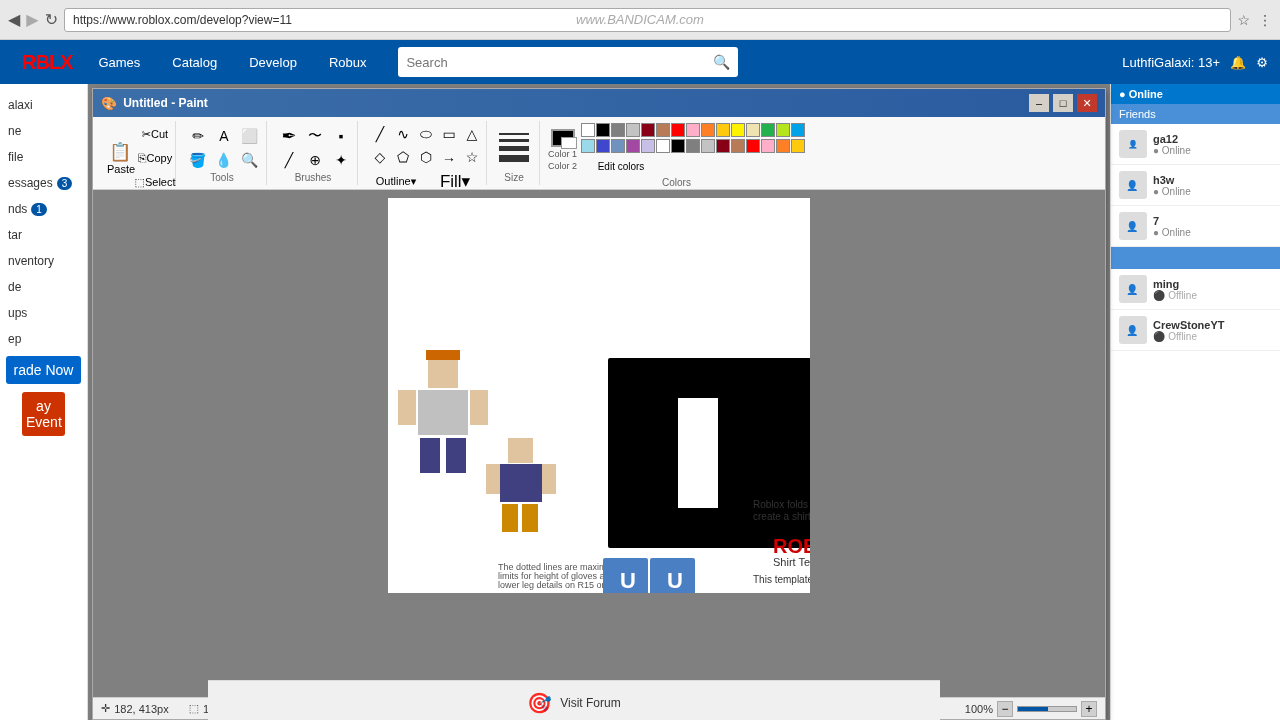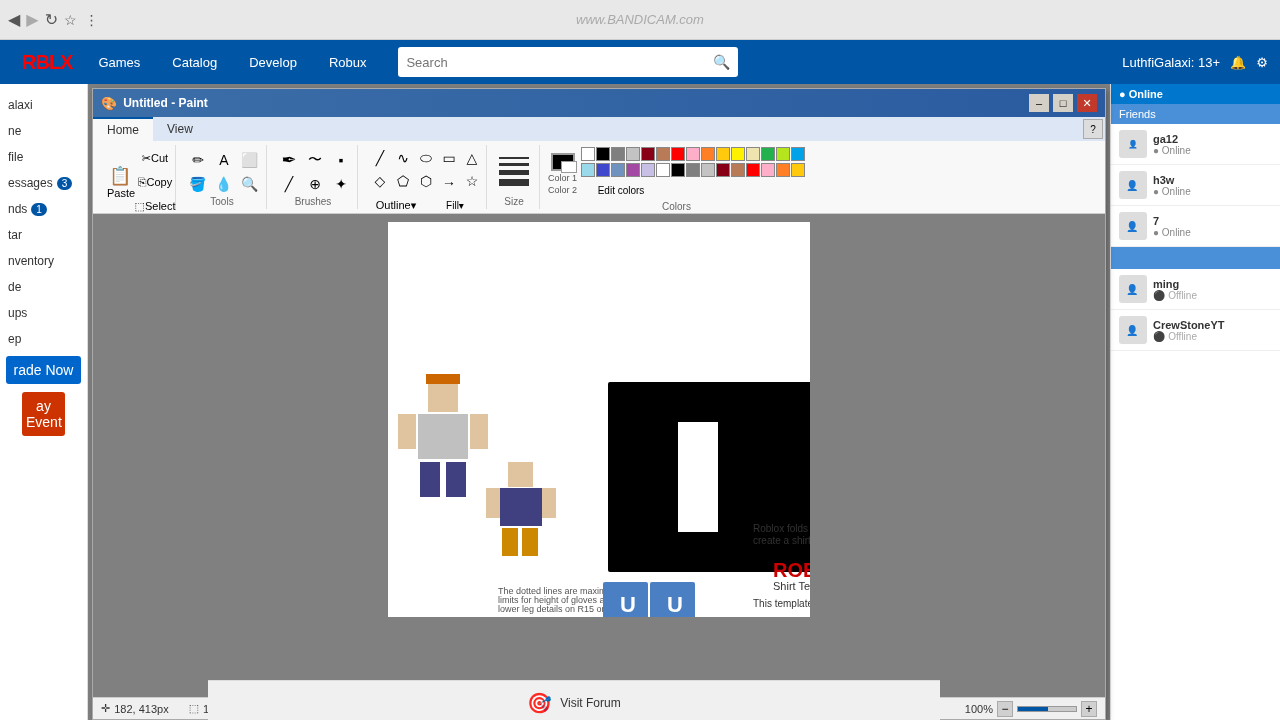--- a/index.html
+++ b/index.html
@@ -365,20 +365,23 @@
       justify-content: center;
     }
   </style>
 </head>
 <body>
 
 <div class="browser-bar">
   <span style="cursor:pointer;font-size:16px;color:#555;">◀</span>
   <span style="cursor:pointer;font-size:16px;color:#aaa;">▶</span>
   <span style="cursor:pointer;font-size:16px;color:#555;">↻</span>
+  <div class="browser-url">
+    <span>https://www.roblox.com/develop?view=11</span>
+  </div>
   <div class="browser-icons">
     <span style="cursor:pointer;">☆</span>
     <span style="cursor:pointer;">⋮</span>
   </div>
   <div style="position:absolute;left:50%;transform:translateX(-50%);font-size:13px;color:#aaa;font-style:italic;pointer-events:none;">www.BANDICAM.com</div>
 </div>
 
 <div class="roblox-nav">
   <div class="roblox-logo">
     <span>RBLX</span>
@@ -425,26 +428,20 @@
         <span style="font-size:13px;margin-right:6px;">🎨</span>
         <span class="paint-titlebar-title">Untitled - Paint</span>
         <div class="paint-titlebar-controls">
           <button class="title-btn btn-min">–</button>
           <button class="title-btn btn-max">□</button>
           <button class="title-btn btn-close">✕</button>
         </div>
       </div>
 
       <div class="paint-ribbon">
-        <div class="ribbon-tabs">
-          <div class="ribbon-tab active">Home</div>
-          <div class="ribbon-tab">View</div>
-          <div style="flex:1;"></div>
-          <div style="width:20px;height:20px;border:1px solid #aaa;background:#ddd;cursor:pointer;display:flex;align-items:center;justify-content:center;font-size:10px;margin:2px;">?</div>
-        </div>
 
         <div class="ribbon-content">
 
           <div class="ribbon-group">
             <div style="display:flex;gap:2px;flex:1;align-items:center;">
               <button class="ribbon-btn-large">
                 <span style="font-size:18px;">📋</span>
                 <span>Paste</span>
               </button>
               <div style="display:flex;flex-direction:column;gap:2px;">
@@ -489,21 +486,21 @@
               <button class="ribbon-btn">▭</button>
               <button class="ribbon-btn">△</button>
               <button class="ribbon-btn">◇</button>
               <button class="ribbon-btn">⬠</button>
               <button class="ribbon-btn">⬡</button>
               <button class="ribbon-btn">→</button>
               <button class="ribbon-btn">☆</button>
             </div>
             <div style="display:flex;gap:4px;margin-top:2px;">
               <button class="ribbon-btn" style="font-size:11px;width:60px;">Outline▾</button>
-              <button class="ribbon-btn" style="font-size:10px;width:50px;">Fill▾</button>
+              <button class="ribbon-btn" style="font-size:17px;width:50px;">Fill▾</button>
             </div>
             <div class="ribbon-group-label">Shapes</div>
           </div>
 
           <div class="ribbon-group">
             <div style="display:flex;flex-direction:column;gap:4px;justify-content:center;flex:1;padding:4px;">
               <div style="background:#333;height:2px;width:30px;"></div>
               <div style="background:#333;height:3px;width:30px;"></div>
               <div style="background:#333;height:5px;width:30px;"></div>
               <div style="background:#333;height:7px;width:30px;"></div>

